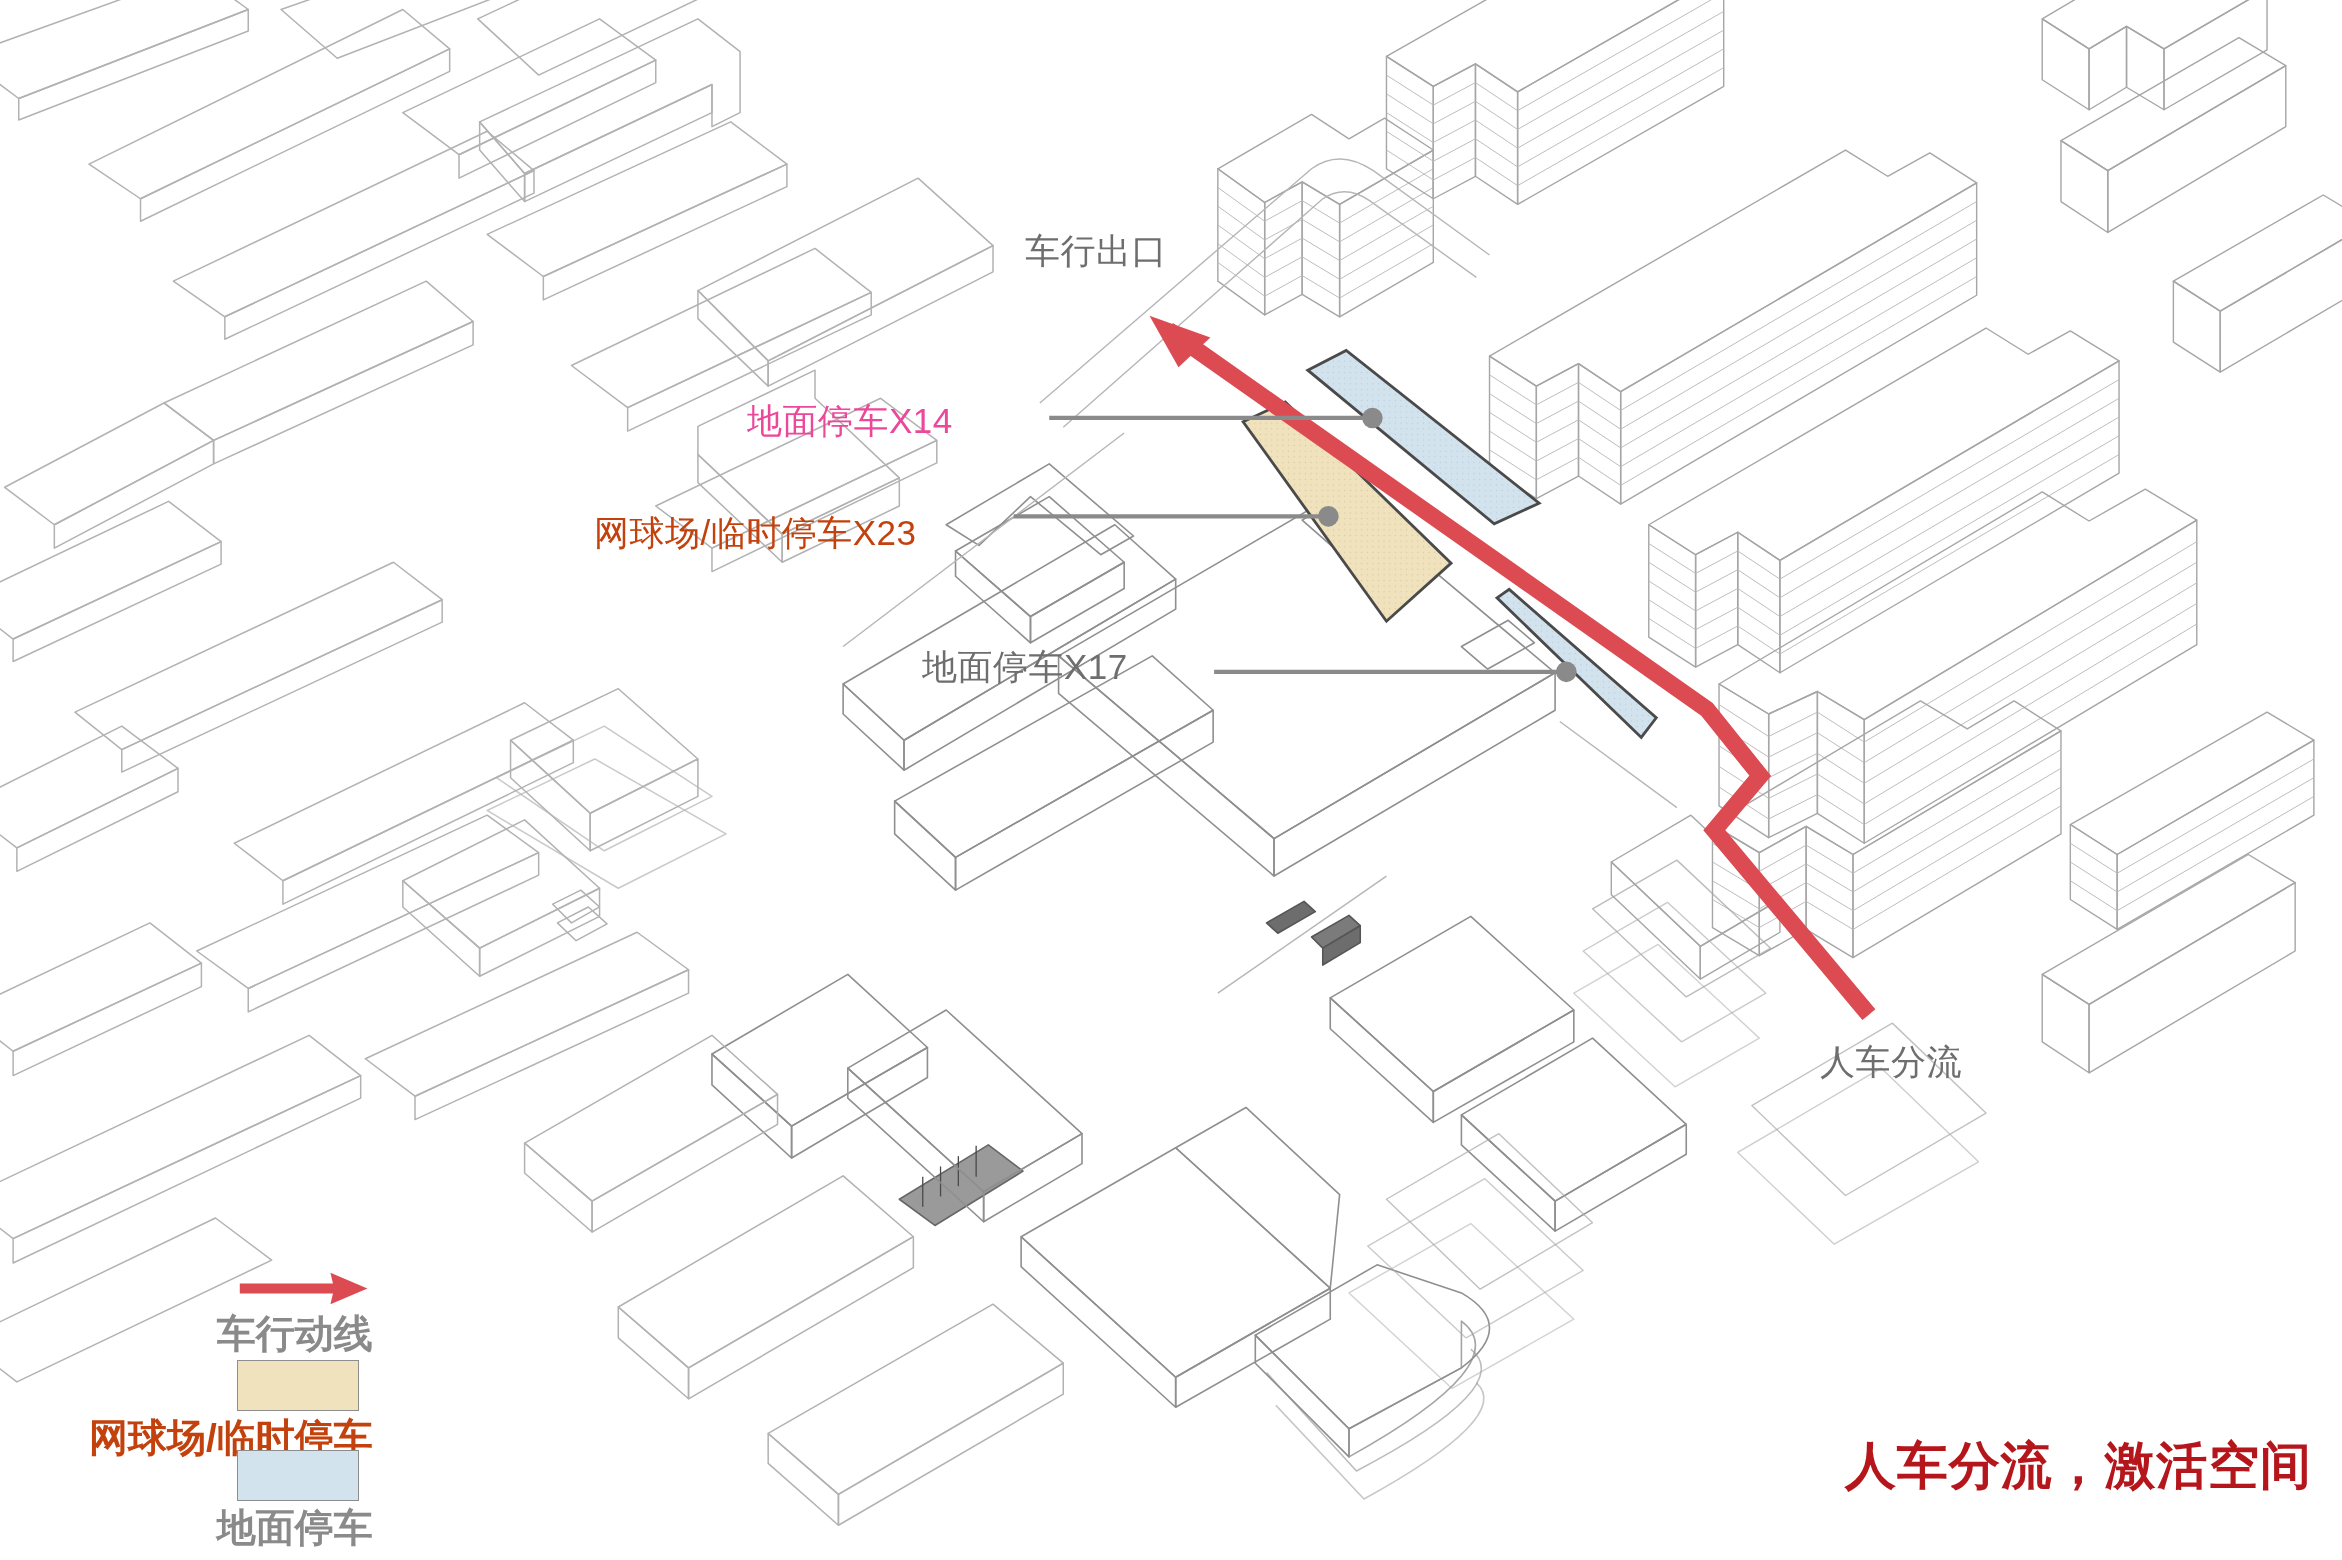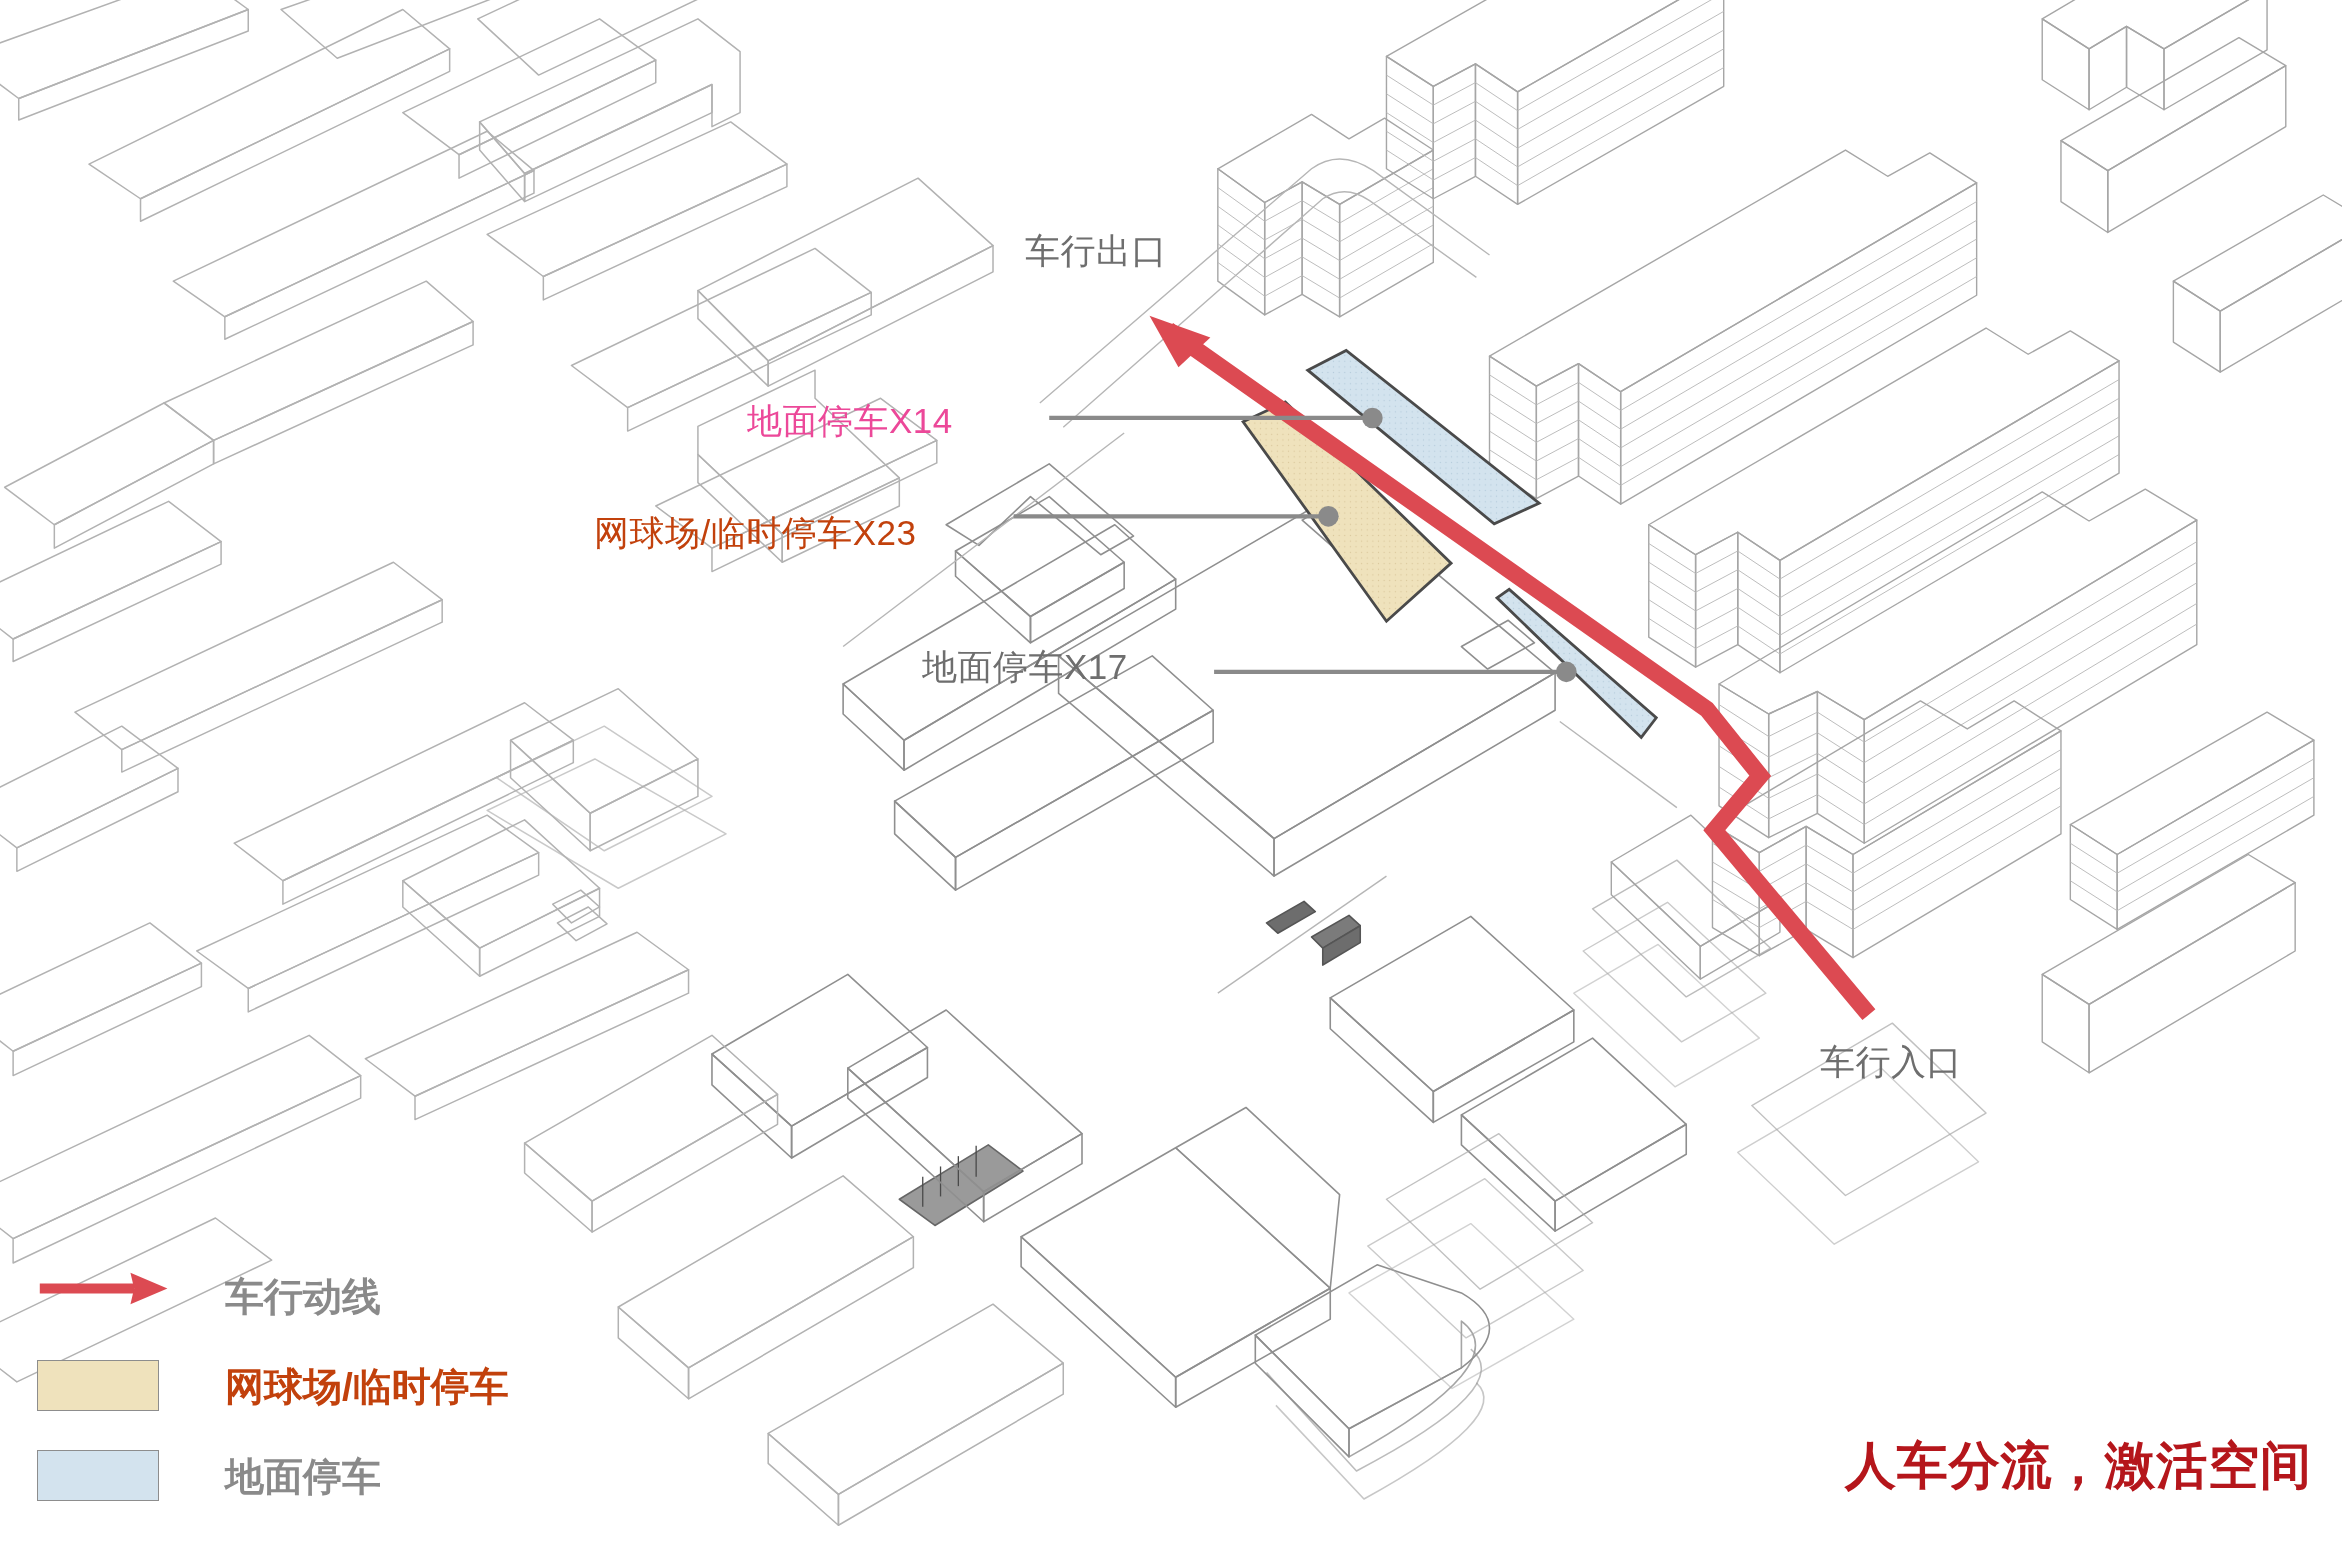--- a/index.html
+++ b/index.html
@@ -16,21 +16,21 @@
   .label-text{
     position:absolute;z-index:5;
     color:#6e6e6e;
     font-weight:400;
     font-size:35px;
     letter-spacing:0.5px;
     white-space:nowrap;
     font-family:"Liberation Sans","DejaVu Sans",sans-serif;
   }
   .legend{position:absolute;left:37px;top:1270px;z-index:6;}
-  .legend-row{display:flex;align-items:flex-start;height:90px;}
+  .legend-row{display:flex;align-items:flex-end;height:90px;flex-direction:column;}
   .legend-key{width:136px;display:flex;align-items:center;justify-content:flex-start;}
   .swatch{width:122px;height:51px;border:1.9px solid #8d8d8d;box-sizing:border-box;}
   .legend-label{
     margin-left:52px;color:#8a8a8a;font-weight:700;font-size:39px;
     white-space:nowrap;font-family:"Liberation Sans","DejaVu Sans",sans-serif;
   }
   #slogan{
     position:absolute;right:30px;top:1432px;z-index:6;
     font-weight:700;font-size:51px;letter-spacing:0.9px;white-space:nowrap;
     font-family:"Liberation Sans","DejaVu Sans",sans-serif;
@@ -338,21 +338,21 @@
       <circle id="leader-1-dot" cx="1418" cy="551" r="11" stroke="none" fill="#8a8a8a"></circle>
       <line id="leader-2-line" x1="1296" y1="717" x2="1672" y2="717" stroke="#8a8a8a"></line>
       <circle id="leader-2-dot" cx="1672" cy="717" r="11" stroke="none" fill="#8a8a8a"></circle>
     </g>
   </svg>
 
   <div class="label-text" id="lbl-0" style="left: 1025px; top: 228px; color: rgb(110, 110, 110);">车行出口</div>
   <div class="label-text" id="lbl-1" style="left: 747px; top: 398px; color: #ec4899;">地面停车X14</div>
   <div class="label-text" id="lbl-2" style="left: 594px; top: 510px; color: #c2410c;">网球场/临时停车X23</div>
   <div class="label-text" id="lbl-3" style="left: 922px; top: 644px; color: rgb(110, 110, 110);">地面停车X17</div>
-  <div class="label-text" id="lbl-4" style="left: 1820px; top: 1039px; color: rgb(110, 110, 110);">车行入口</div>
+  <div class="label-text" id="lbl-4" style="left: 1820px; top: 1039px; color: rgb(110, 110, 110);">人车分流</div>
 
   <div class="legend">
 
     <div class="legend-row">
       <div class="legend-key">
         <svg width="136" height="37" viewBox="0 0 145 40">
           <line x1="2" y1="20" x2="104" y2="20" stroke="#DC4A52" stroke-width="11"></line>
           <polygon points="140,20 100,3 104,20 100,37" fill="#DC4A52"></polygon>
         </svg>
       </div>

